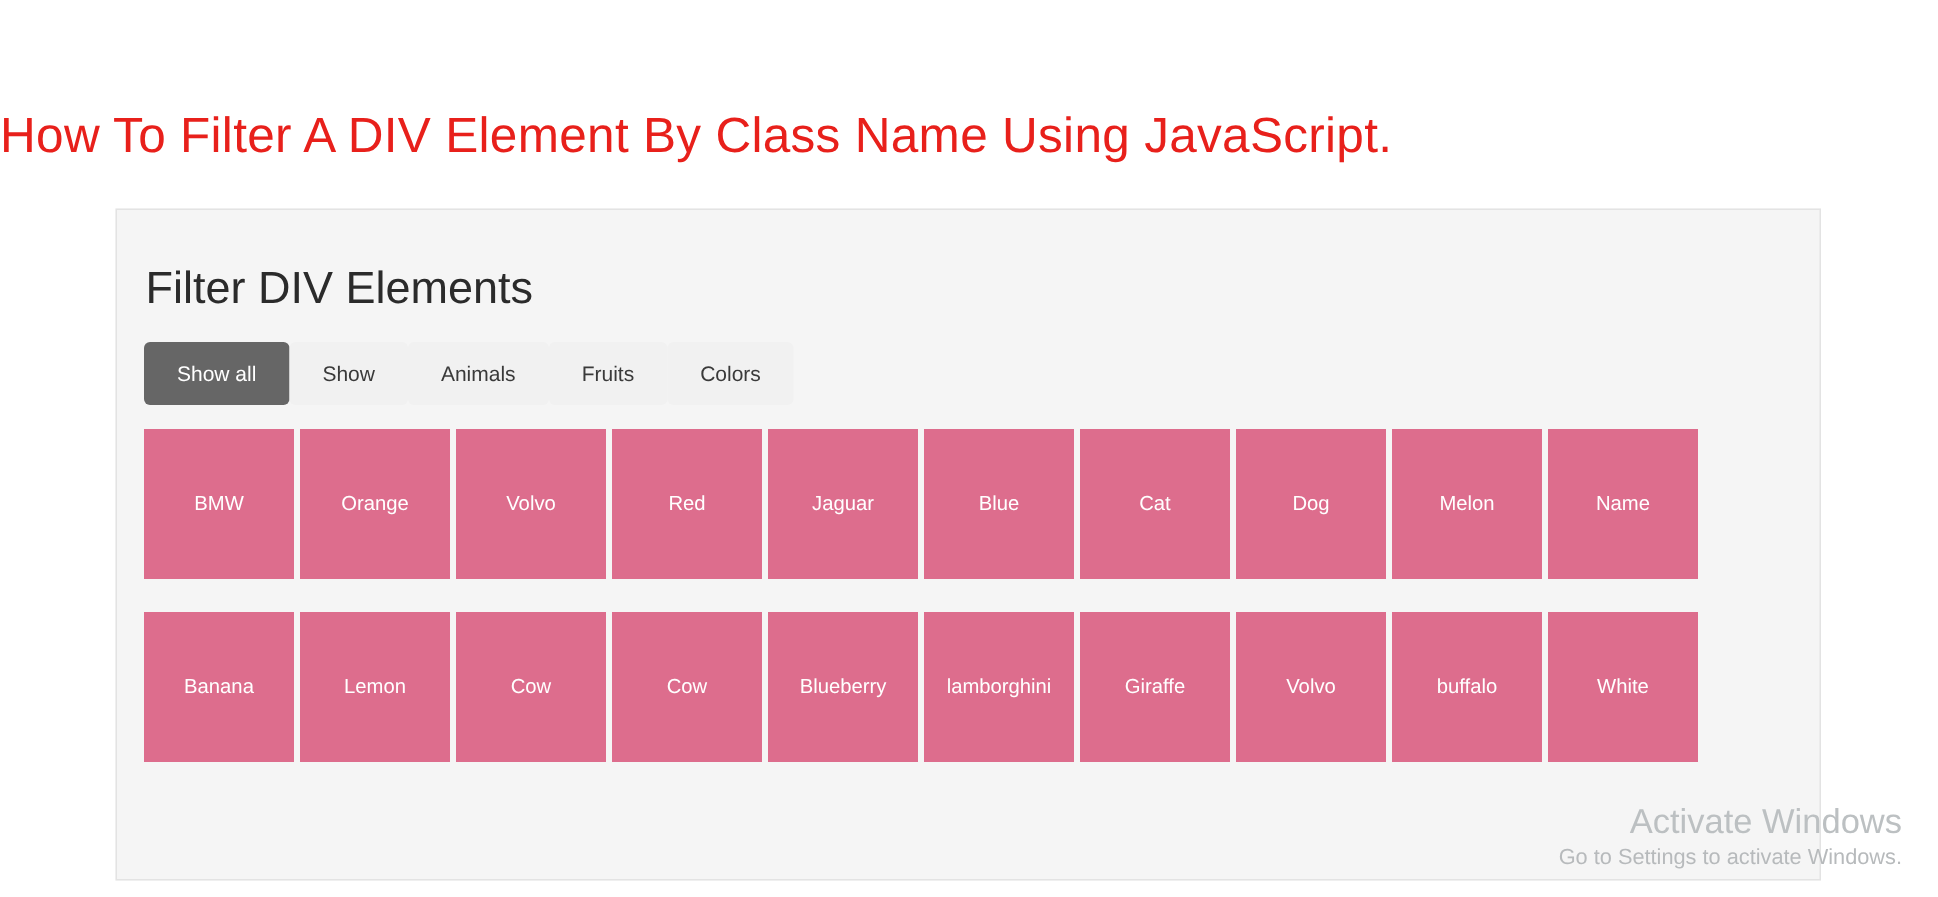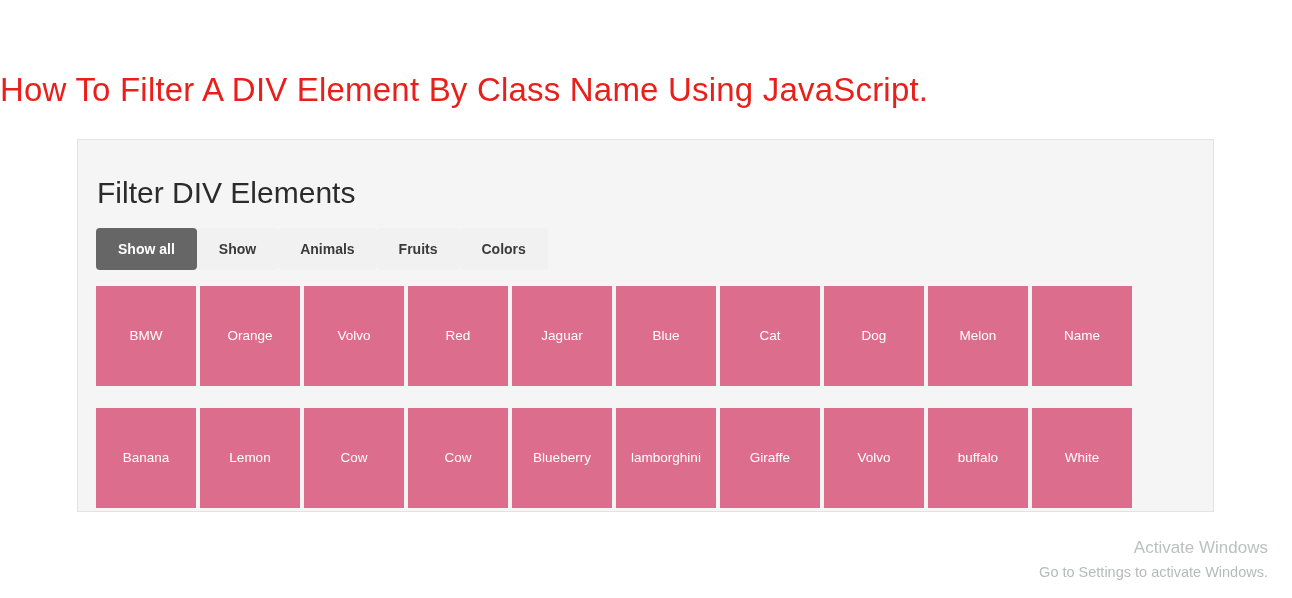--- a/index.html
+++ b/index.html
@@ -26,21 +26,21 @@
     line-height: 40px;
     white-space: nowrap;
   }
 
   
   .panel {
     position: absolute;
     left: 77px;
     top: 139px;
     width: 1137px;
-    height: 373px;
+    height: 448px;
     background: #f5f5f5;
     border: 1px solid #e3e3e3;
     box-sizing: border-box;
   }
 
   .panel-heading {
     margin: 0;
     padding: 36px 0 0 19px;
     font-size: 30px;
     font-weight: 400;
@@ -61,21 +61,20 @@
     outline: none;
     background: #f1f1f1;
     color: #3a3a3a;
     font-family: "Liberation Sans", sans-serif;
     font-size: 14px;
     line-height: 16px;
     padding: 13px 22px;
     border-radius: 4px;
     cursor: pointer;
     white-space: nowrap;
-    font-weight: bold;
   }
   .filter-btn.active {
     background: #666666;
     color: #ffffff;
   }
 
   
   .grid {
     padding: 16px 0 0 18px;
     display: flex;
@@ -102,21 +101,21 @@
   
   .watermark {
     position: absolute;
     right: 24px;
     top: 534px;
     text-align: right;
     color: #b9bcbe;
     user-select: none;
   }
   .watermark .wm-title {
-    font-size: 17px;
+    font-size: 23px;
     line-height: 27px;
     font-weight: 400;
     color: #bcc0c2;
   }
   .watermark .wm-sub {
     font-size: 14.5px;
     line-height: 22px;
     font-weight: 400;
     color: #b7babc;
   }

